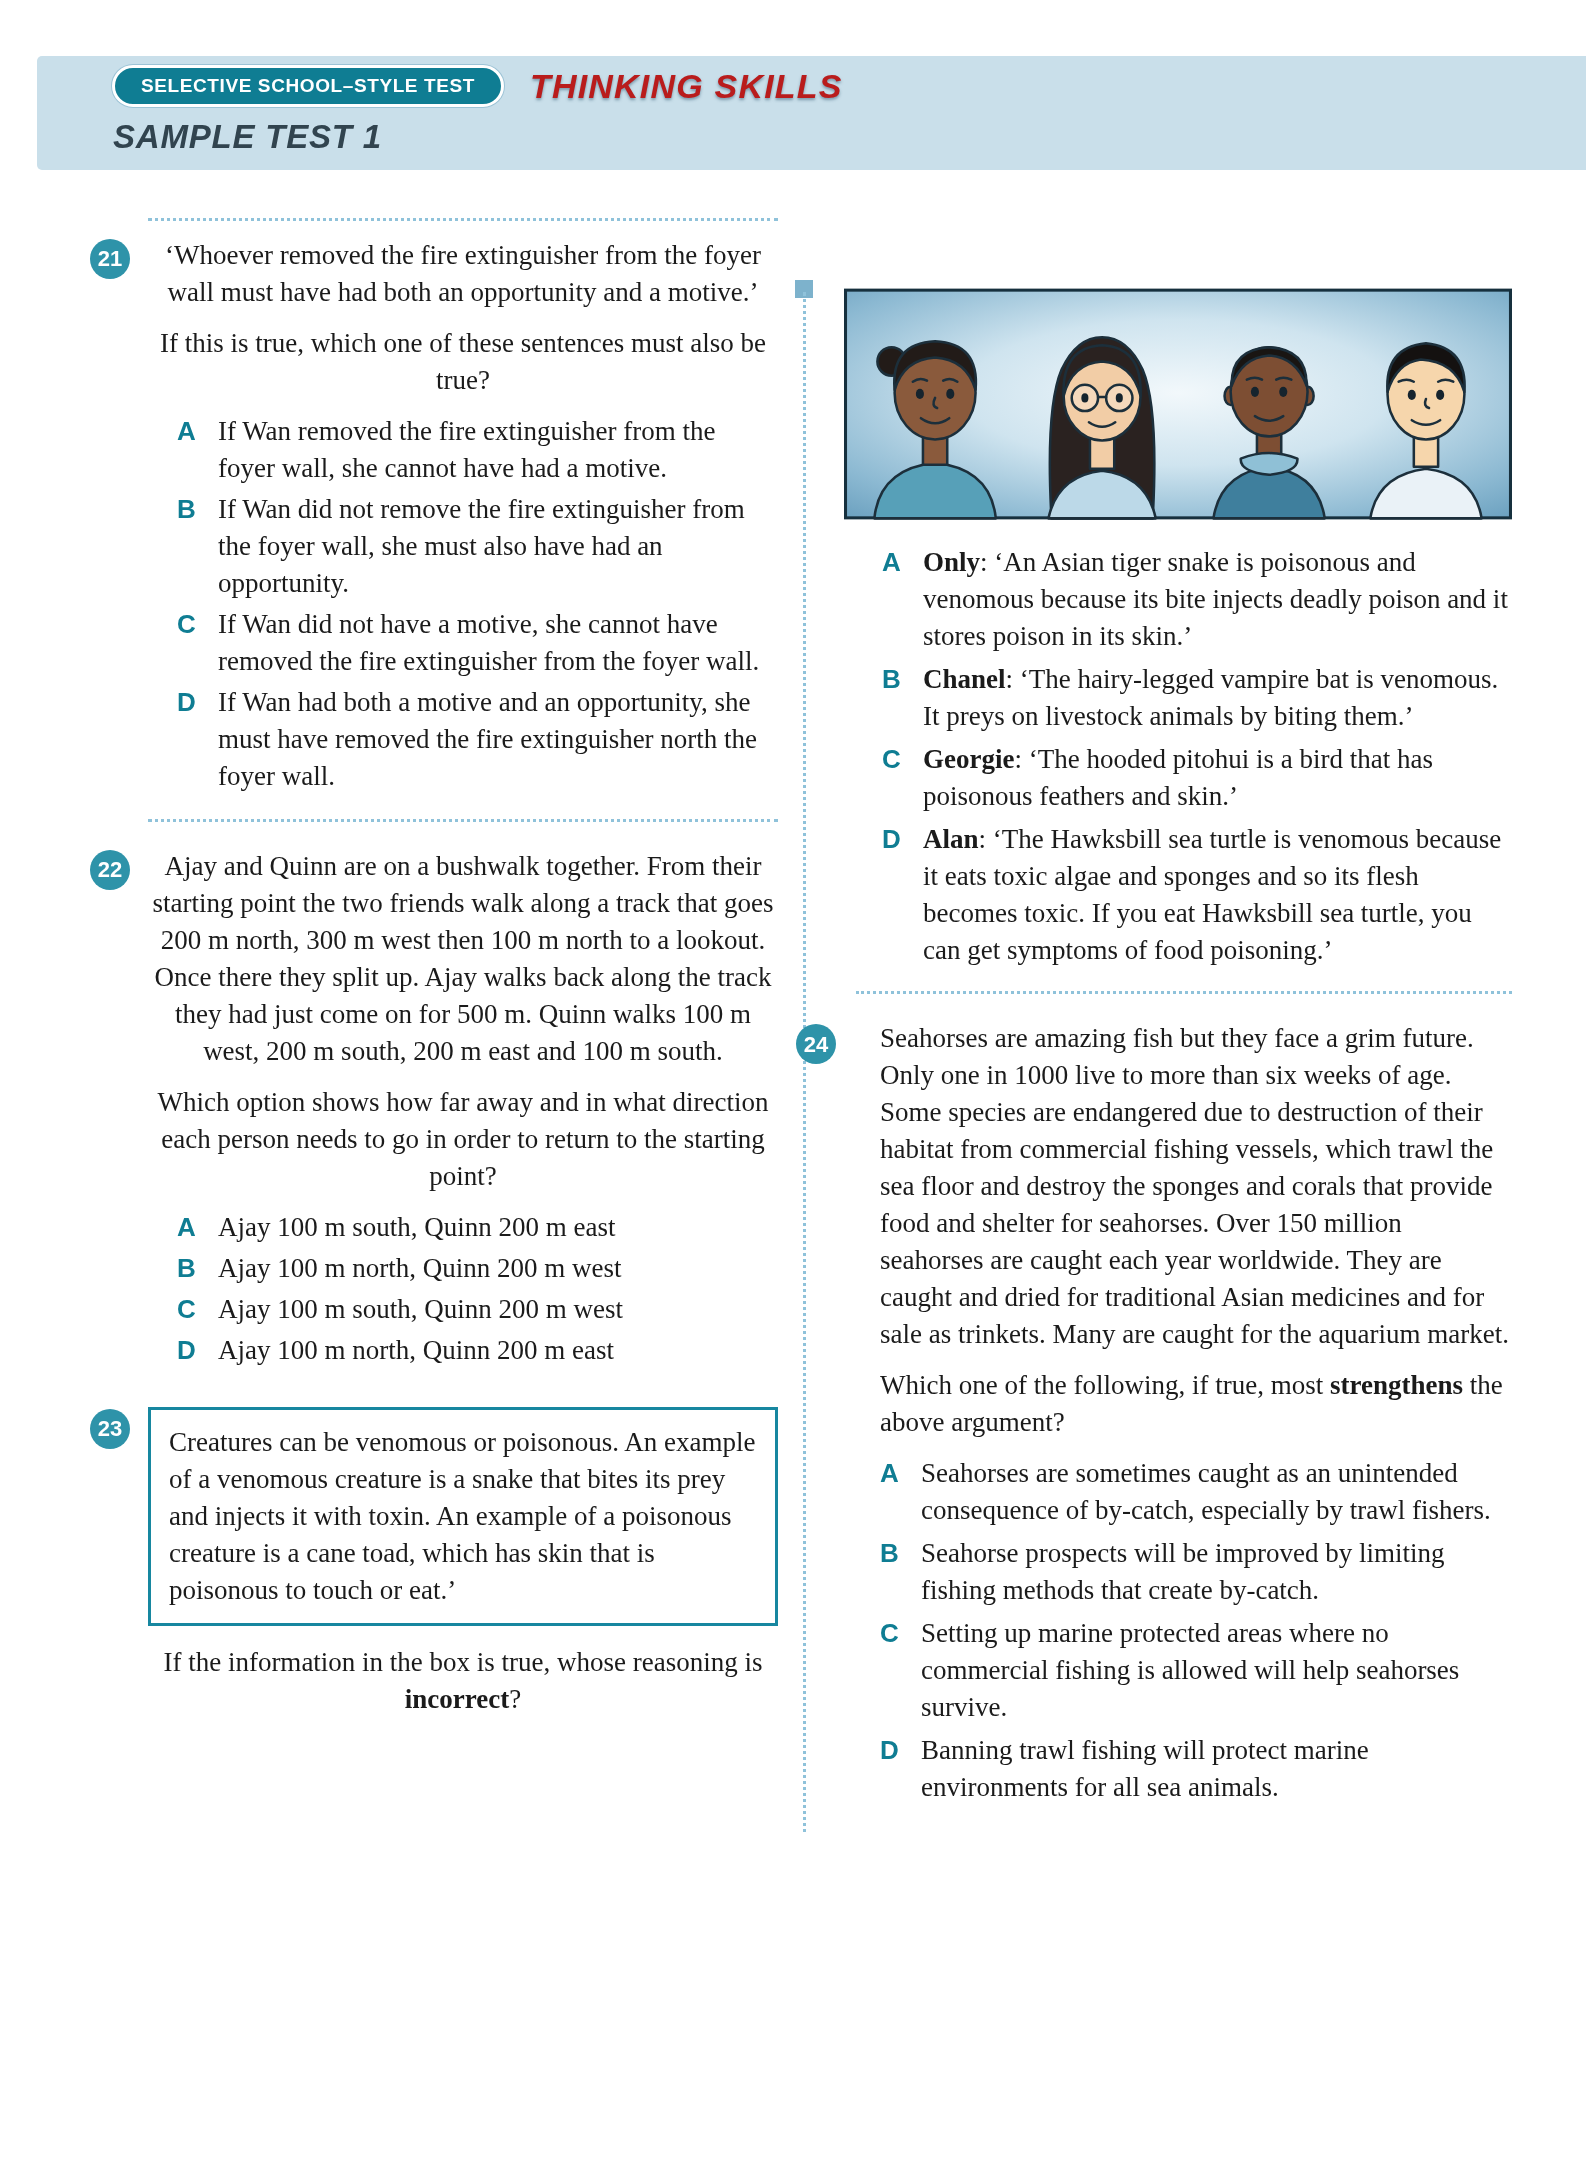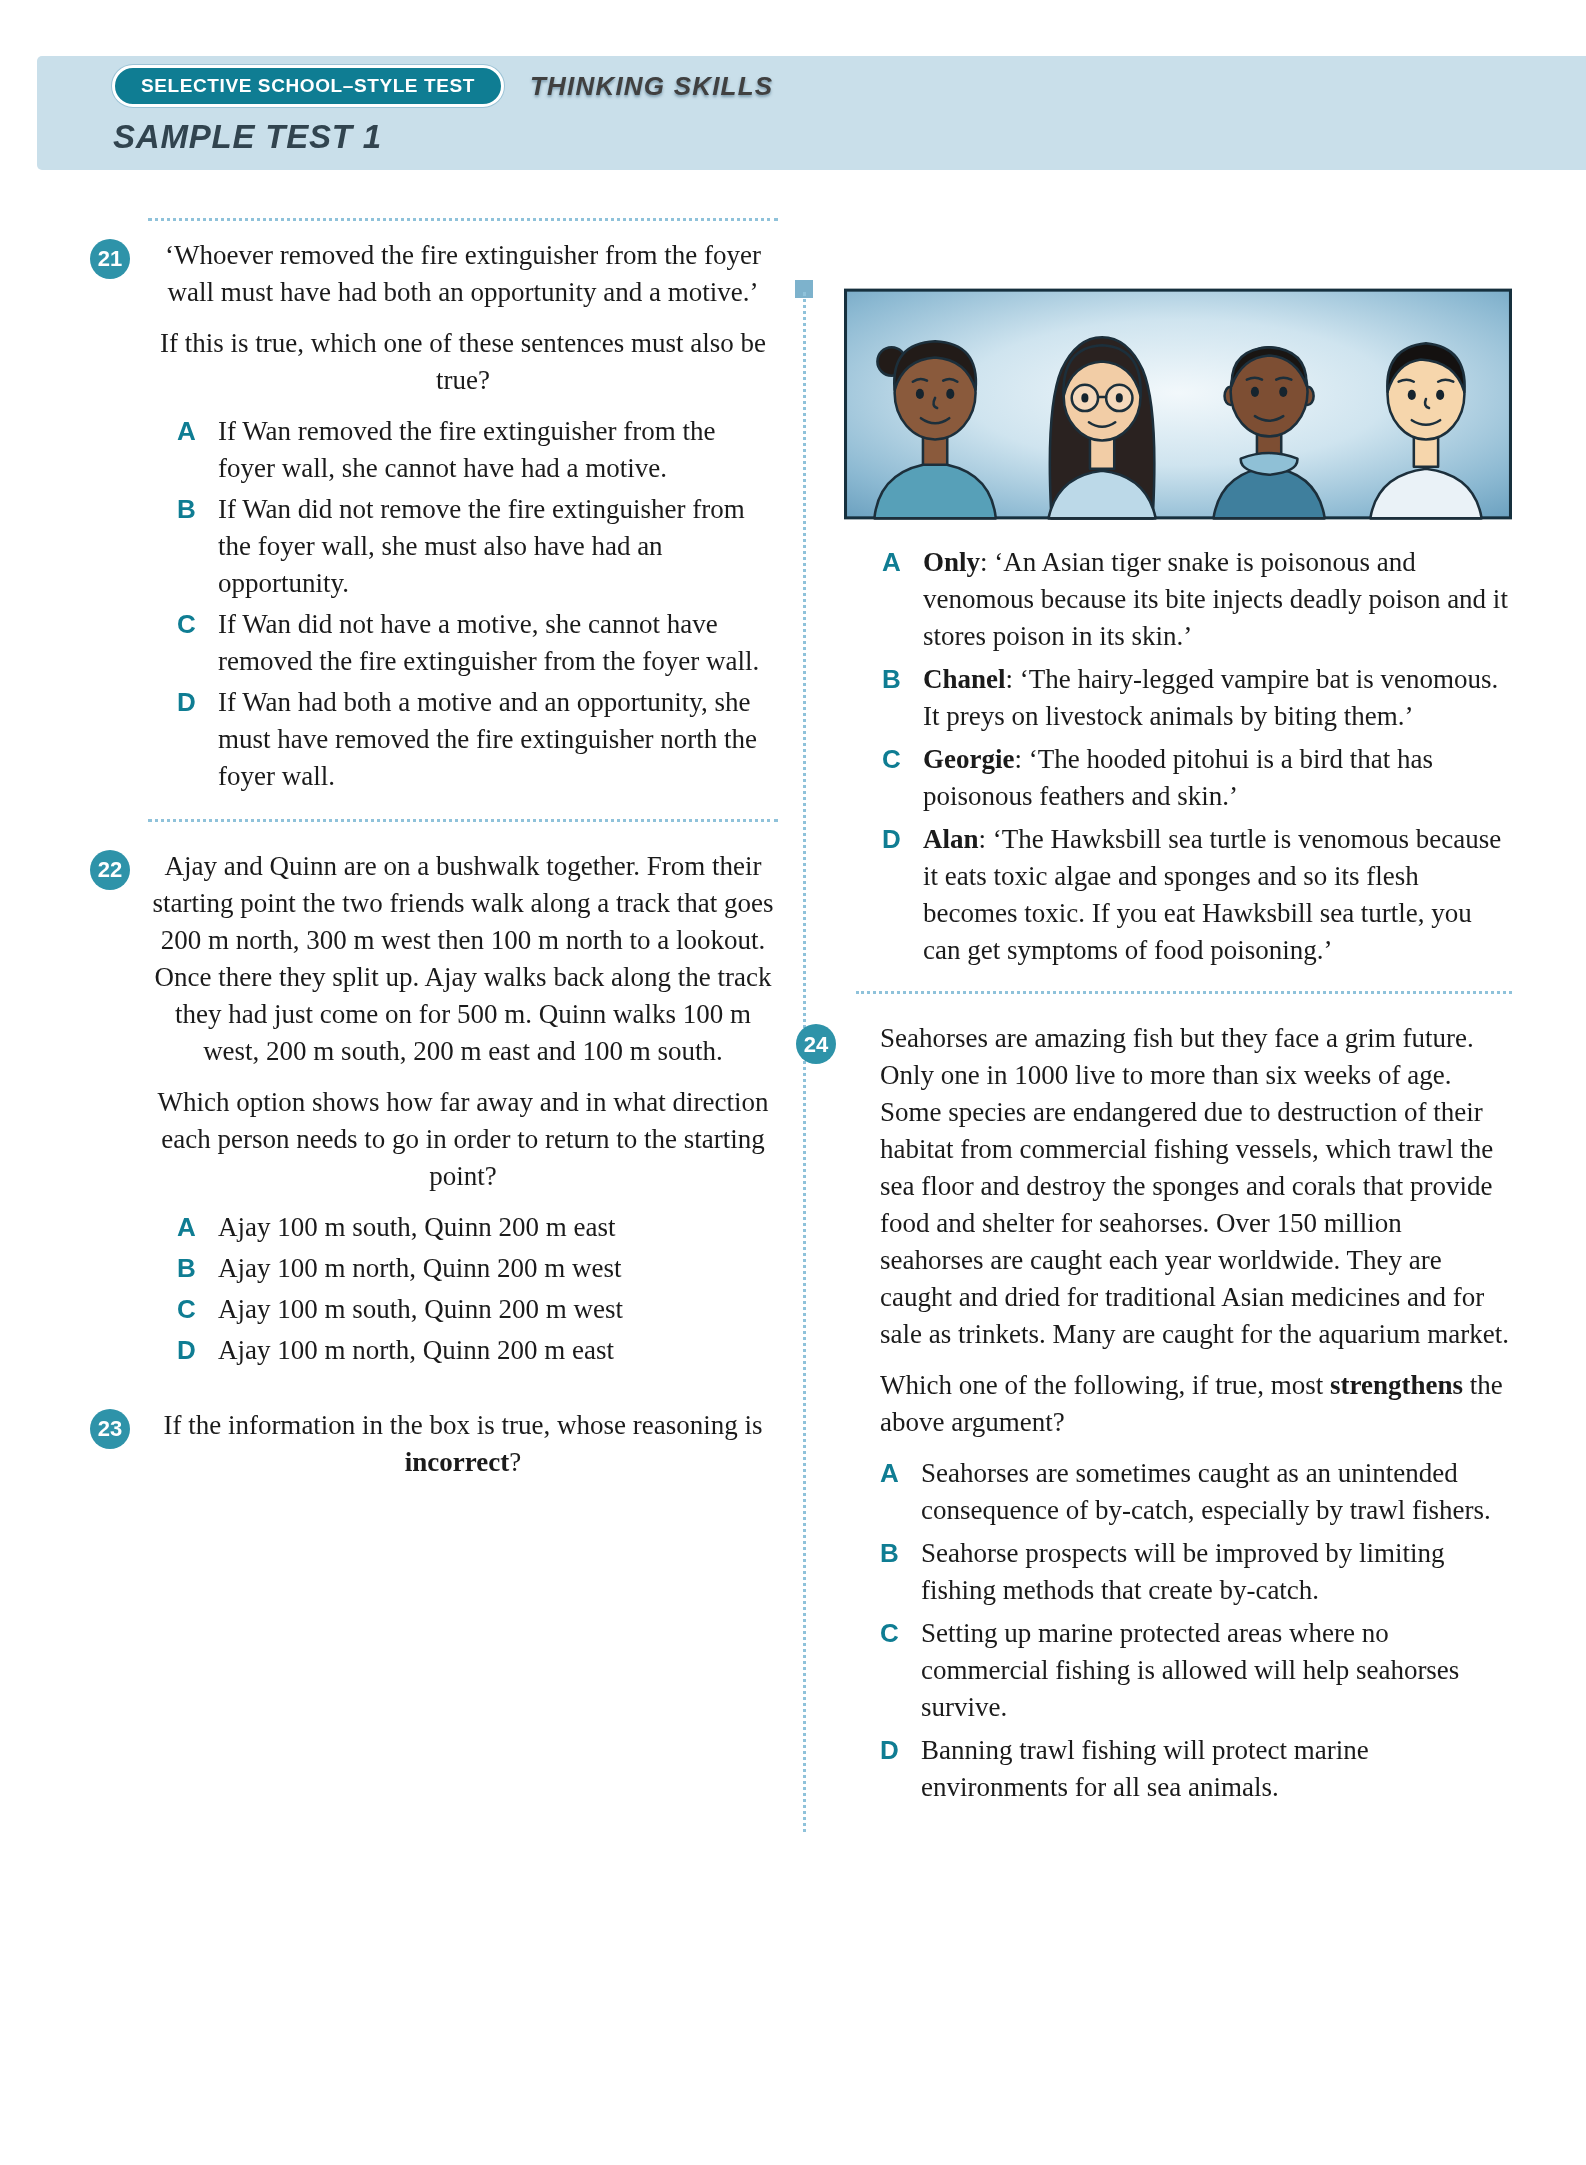--- a/index.html
+++ b/index.html
@@ -15,22 +15,22 @@
     background:#c9dfea; border-radius:5px;
   }
   .header-row { position:absolute; left:75px; top:9px; display:flex; align-items:center; gap:26px; }
   .series-pill {
     background:#0f7d93; border:3px solid #ffffff; border-radius:999px; color:#ffffff;
     font-family:"Liberation Sans", sans-serif; font-weight:700; font-size:19px;
     letter-spacing:.6px; padding:7px 26px; white-space:nowrap;
     box-shadow:0 0 0 1px #9cc3d6;
   }
   .subject-title {
-    color:#404040; font-family:"Liberation Sans", sans-serif; font-weight:700;
-    font-style:italic; font-size:26px; letter-spacing:1.2px;
+    color:#b91c1c; font-family:"Liberation Sans", sans-serif; font-weight:700;
+    font-style:italic; font-size:34px; letter-spacing:1.2px;
     text-shadow:0 2px 3px rgba(43,84,110,.5);
   }
   .test-title {
     position:absolute; left:76px; top:62px;
     font-family:"Liberation Sans", sans-serif; font-style:italic; font-weight:700;
     font-size:33px; color:#31444f; letter-spacing:.8px;
   }
 
   
   .col-left  { position:absolute; left:66px;  top:218px; width:688px; }
@@ -162,20 +162,23 @@
             <span class="letter">D</span>
             <span class="otext">Ajay 100 m north, Quinn 200 m east</span>
           </div>
         </div>
       </div>
     </div>
 
     <div class="q" style="margin-top:34px;">
       <div class="qbadge">23</div>
       <div class="qtext">
+        <div class="qbox">
+          <span>Creatures can be venomous or poisonous. An example of a venomous creature is a snake that bites its prey and injects it with toxin. An example of a poisonous creature is a cane toad, which has skin that is poisonous to touch or eat.’</span>
+        </div>
         <p><span>If the information in the box is true, whose reasoning is </span><b>incorrect</b><span>?</span></p>
       </div>
     </div>
 
   </div>
 
   <div class="col-right">
 
     <div class="illustration">
       <svg width="668" height="232" viewBox="0 0 660 228" xmlns="http://www.w3.org/2000/svg">

